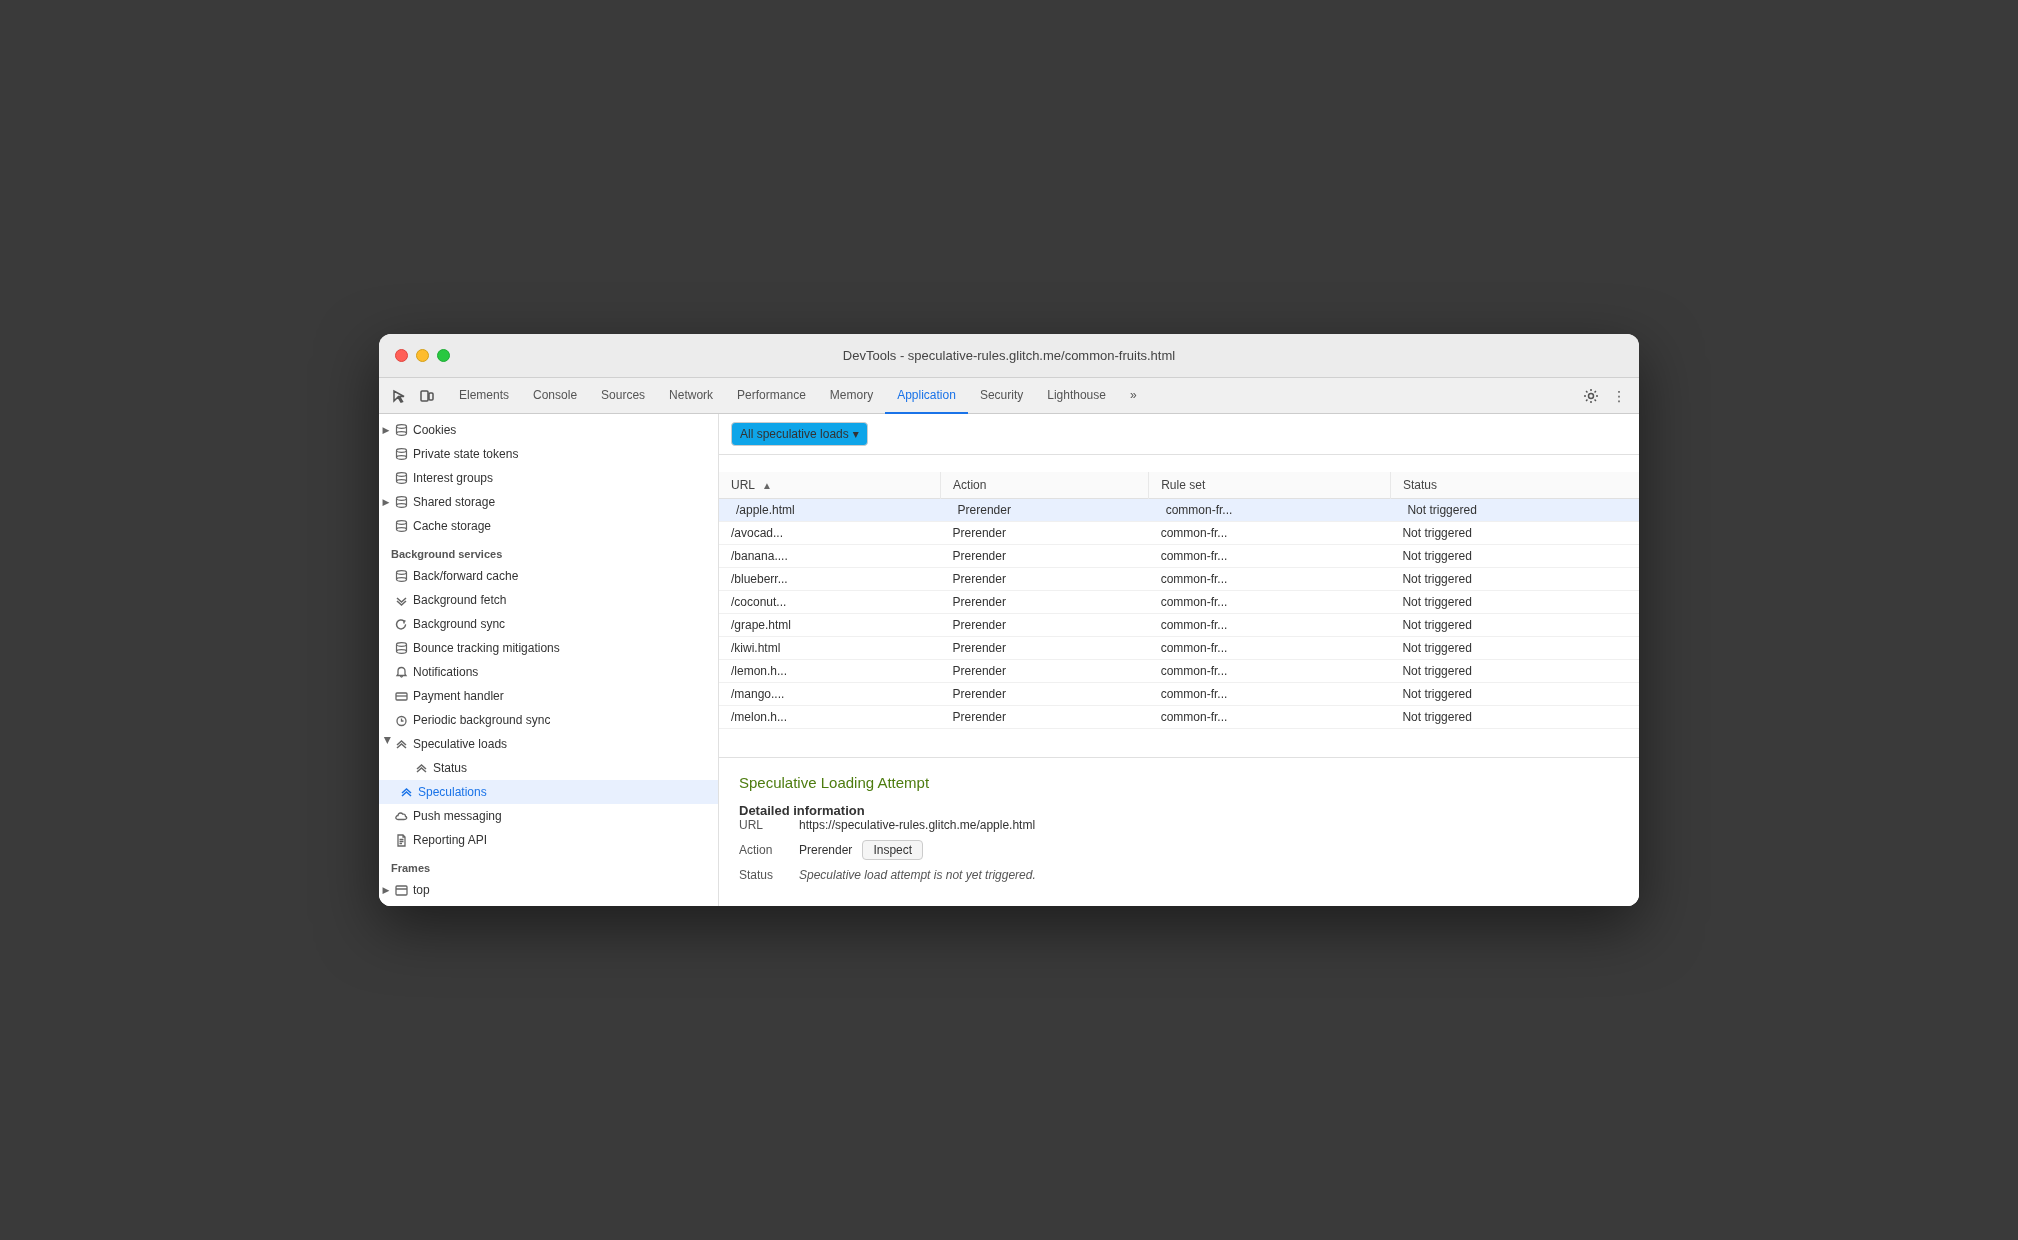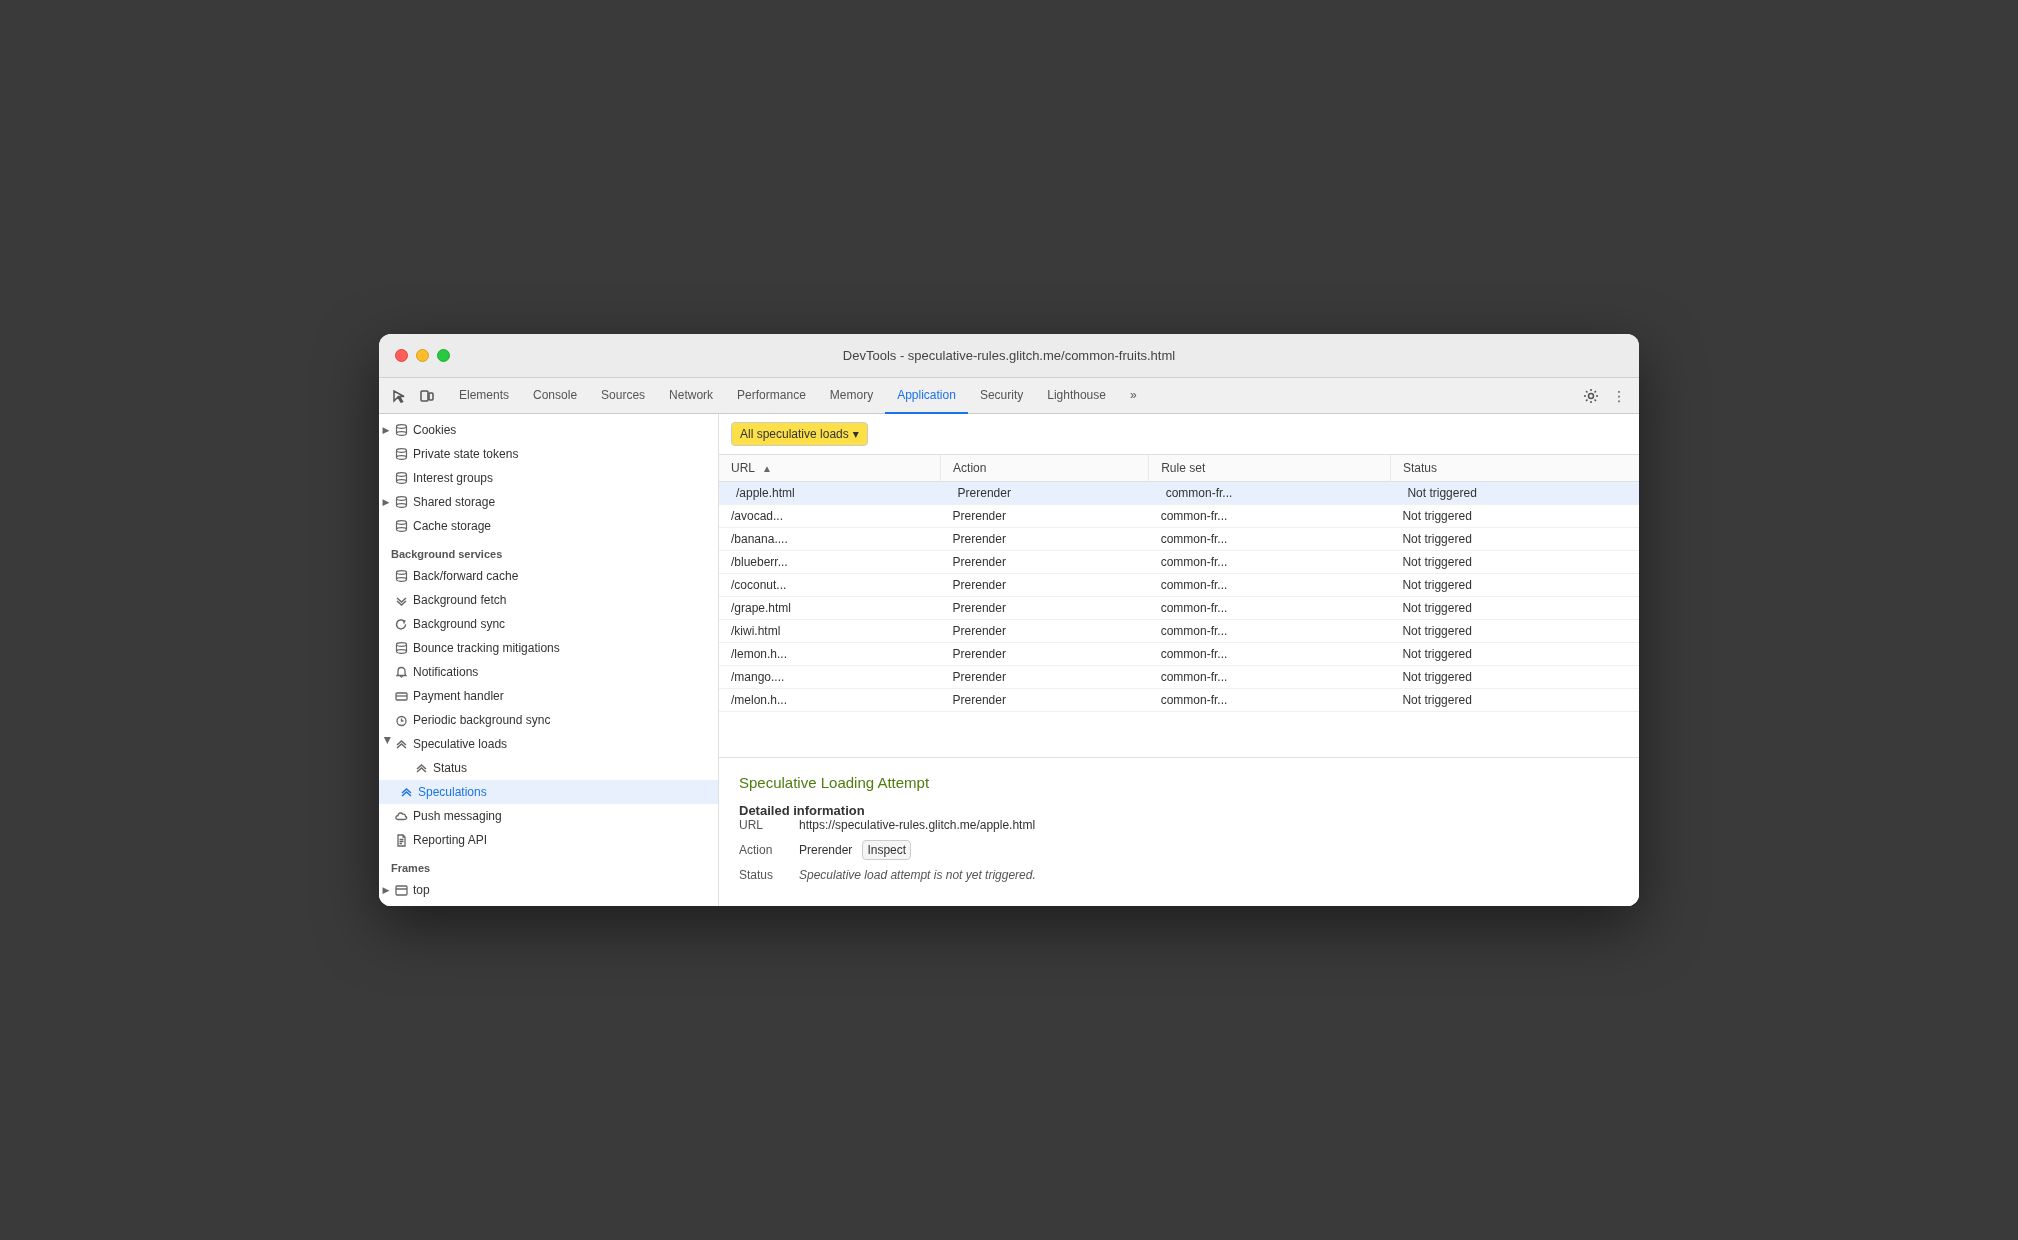--- a/index.html
+++ b/index.html
@@ -156,34 +156,35 @@
       display: flex;
       align-items: center;
     }
     .dropdown-btn {
       display: flex;
       align-items: center;
       gap: 4px;
       padding: 4px 8px;
       border: 1px solid #ccc;
       border-radius: 4px;
-      background: #fde047;
+      background: #0ea5e9;
       font-size: 12px;
       cursor: pointer;
       color: #333;
     }
     .table-section {
       flex: 1;
       overflow-y: auto;
       min-height: 0;
     }
     table {
       width: 100%;
       border-collapse: collapse;
       font-size: 12px;
+      margin-top: 17px;
     }
     thead tr {
       border-bottom: 1px solid #e0e0e0;
       background: #fafafa;
     }
     th {
       text-align: left;
       padding: 6px 12px;
       font-weight: 500;
       color: #444;
@@ -227,21 +228,21 @@
     .detail-label {
       color: #555;
       width: 60px;
       flex-shrink: 0;
     }
     .detail-value {
       color: #333;
     }
     .inspect-btn {
       margin-left: 10px;
-      padding: 2px 4px;
+      padding: 2px 10px;
       border: 1px solid #ccc;
       border-radius: 4px;
       background: #f5f5f5;
       font-size: 12px;
       cursor: pointer;
       color: #333;
     }
     .status-text {
       font-size: 12px;
       color: #555;

